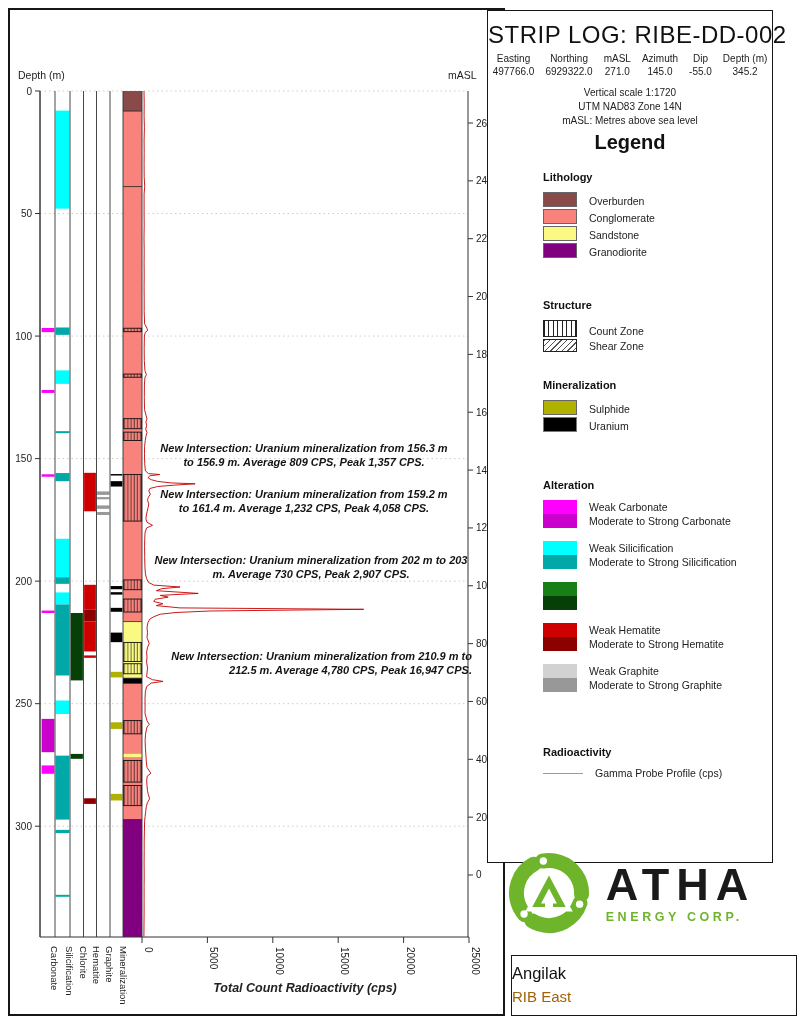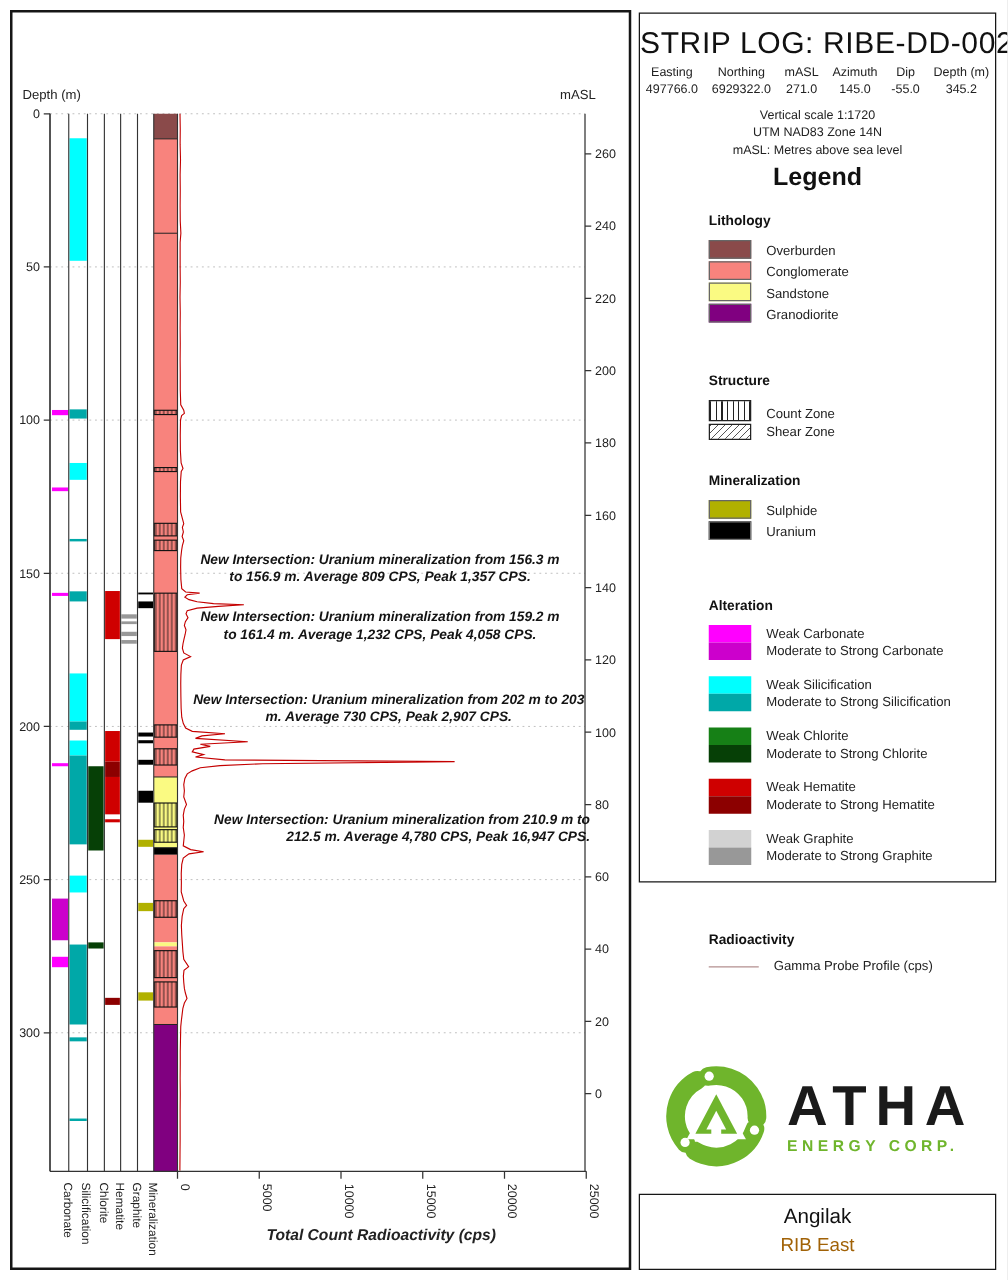--- a/index.html
+++ b/index.html
@@ -2,21 +2,21 @@
 <html><head>
 <meta charset="utf-8">
 <style>
   html,body{margin:0;padding:0;background:#fff;}
   .canvas{position:relative;width:806px;height:1024px;background:#fff;font-family:"Liberation Sans",sans-serif;overflow:hidden;outline:1px solid #bbb;}
   .left-panel{position:absolute;left:8px;top:8px;width:497px;height:1008px;border:2px solid #161616;box-sizing:border-box;background:#fff;}
   .left-panel svg{position:absolute;left:0;top:0;}
   .ann{position:absolute;font-weight:bold;font-style:italic;font-size:11px;line-height:1.28;color:#141414;text-align:center;}
   .ann.n0,.ann.n1{width:288px;}
   .ann.n2,.ann.n3{width:322px;}
-  .right-panel{position:absolute;left:511px;top:10px;width:286px;height:696px;border:1.5px solid #161616;box-sizing:border-box;background:#fff;}
+  .right-panel{position:absolute;left:487px;top:10px;width:286px;height:853px;border:1.5px solid #161616;box-sizing:border-box;background:#fff;}
   .hdr{padding-top:10px;text-align:center;}
   .hdr-title{font-size:24px;color:#111;letter-spacing:0.5px;white-space:nowrap;}
   .hdr-fields{display:flex;justify-content:center;gap:11px;margin-top:4px;}
   .fld{text-align:center;font-size:10px;color:#222;line-height:1.25;}
   .hdr-notes{margin-top:8px;font-size:10px;color:#222;line-height:1.4;}
   .legend-title{position:absolute;top:120px;left:0;right:0;text-align:center;font-size:20px;font-weight:bold;color:#111;}
   .lsec{position:absolute;left:55px;right:14px;}
   .sec-lithology{top:160px}.sec-structure{top:288px}.sec-mineralization{top:368px}.sec-alteration{top:468px}.sec-radioactivity{top:735px}
   .lsec h4{margin:0 0 9px 0;font-size:11px;color:#111;}
   .litem{display:flex;align-items:flex-end;margin-bottom:2px;}
@@ -28,21 +28,21 @@
   .pair .swcol{width:34px;flex:0 0 34px;}
   .pair .swcol div{height:14px;}
   .pair .labs{margin-left:12px;font-size:10.5px;color:#222;}
   .pair .labs div{height:14px;line-height:14px;}
   .rad-item{display:flex;align-items:center;}
   .rad-line{width:40px;height:0;border-top:1.2px solid #b49090;flex:0 0 40px;}
   .rad-item .lab{margin-left:12px;font-size:10.5px;color:#222;}
   .logo{position:absolute;top:838px;left:0;right:0;display:flex;justify-content:center;align-items:center;gap:13px;}
   .logo-name{font-size:45px;font-weight:bold;color:#1a1a1a;letter-spacing:7px;line-height:1;}
   .logo-sub{font-size:12.5px;color:#6fb52c;letter-spacing:3.6px;font-weight:bold;margin-top:3px;}
-  .footer-box{position:absolute;left:511px;top:955px;width:286px;height:61px;border:1.5px solid #161616;box-sizing:border-box;text-align:center;}
+  .footer-box{position:absolute;left:511px;top:955px;width:286px;height:61px;border:1.5px solid #161616;box-sizing:border-box;}
   .footer-project{font-size:16.5px;color:#111;margin-top:8px;}
   .footer-area{font-size:15px;color:#a16207;margin-top:5px;}
 </style>
 </head>
 <body>
 
 <div class="canvas">
 
   <div class="left-panel">
     <svg id="log-svg" width="497" height="1008" viewBox="8 8 497 1008">
@@ -319,24 +319,20 @@
             <div class="labs">
               <div>Weak Silicification</div>
               <div>Moderate to Strong Silicification</div>
             </div>
           </div>
           <div class="pair">
             <div class="swcol">
               <div style="background: rgb(22, 128, 22);"></div>
               <div style="background: rgb(6, 64, 6);"></div>
             </div>
-            <div class="labs">
-              <div>Weak Chlorite</div>
-              <div>Moderate to Strong Chlorite</div>
-            </div>
           </div>
           <div class="pair">
             <div class="swcol">
               <div style="background: rgb(207, 0, 0);"></div>
               <div style="background: rgb(140, 0, 0);"></div>
             </div>
             <div class="labs">
               <div>Weak Hematite</div>
               <div>Moderate to Strong Hematite</div>
             </div>

